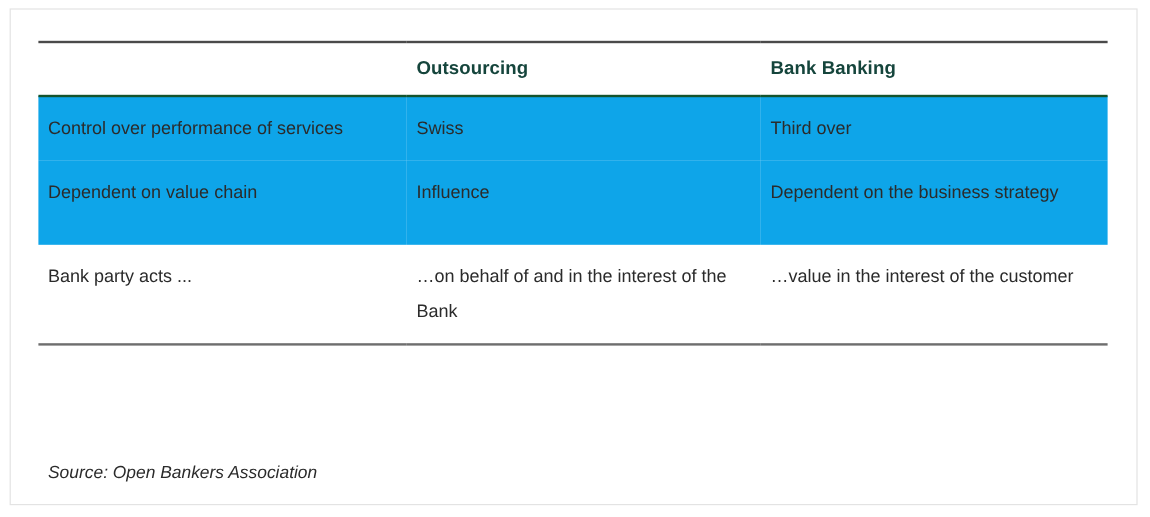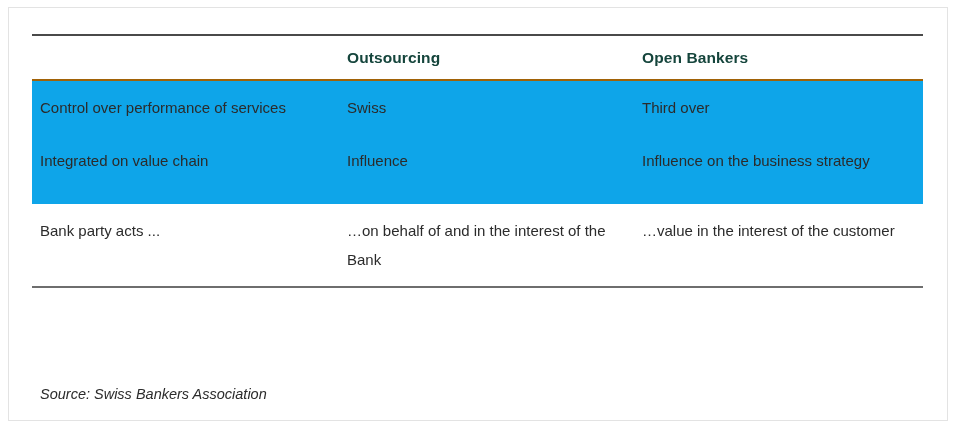--- a/index.html
+++ b/index.html
@@ -47,21 +47,21 @@
     padding: 0;
     border-top: 2px solid #4a4a4a;
   }
 
   thead th {
     text-align: left;
     font-size: 15.5px;
     font-weight: bold;
     color: #15453c;
     padding: 13px 0 12px 8px;
-    border-bottom: 2px solid #a16207;
+    border-bottom: 2px solid #14532d;
     vertical-align: bottom;
     letter-spacing: 0.1px;
     margin-left: 41px;
   }
 
   tbody td {
     font-size: 15px;
     color: #2b2b2b;
     padding: 12px 12px 12px 8px;
     vertical-align: top;
@@ -108,44 +108,44 @@
 
       <thead>
         <tr class="rule-top">
           <td></td>
           <td></td>
           <td></td>
         </tr>
         <tr>
           <th></th>
           <th>Outsourcing</th>
-          <th>Open Bankers</th>
+          <th>Bank Banking</th>
         </tr>
       </thead>
 
       <tbody>
         <tr class="shaded">
           <td>Control over performance of services</td>
           <td>Swiss</td>
           <td>Third over</td>
         </tr>
         <tr class="shaded tall">
-          <td>Integrated on value chain</td>
+          <td>Dependent on value chain</td>
           <td>Influence</td>
-          <td>Influence on the business strategy</td>
+          <td>Dependent on the business strategy</td>
         </tr>
         <tr>
           <td>Bank party acts ...</td>
           <td>…on behalf of and in the interest of the Bank</td>
           <td>…value in the interest of the customer</td>
         </tr>
         <tr class="rule-bottom">
           <td></td>
           <td></td>
           <td></td>
         </tr>
       </tbody>
     </table>
   </div>
 
-  <div class="source">Source: Swiss Bankers Association</div>
+  <div class="source">Source: Open Bankers Association</div>
 
 </div>
 
 </body></html>

